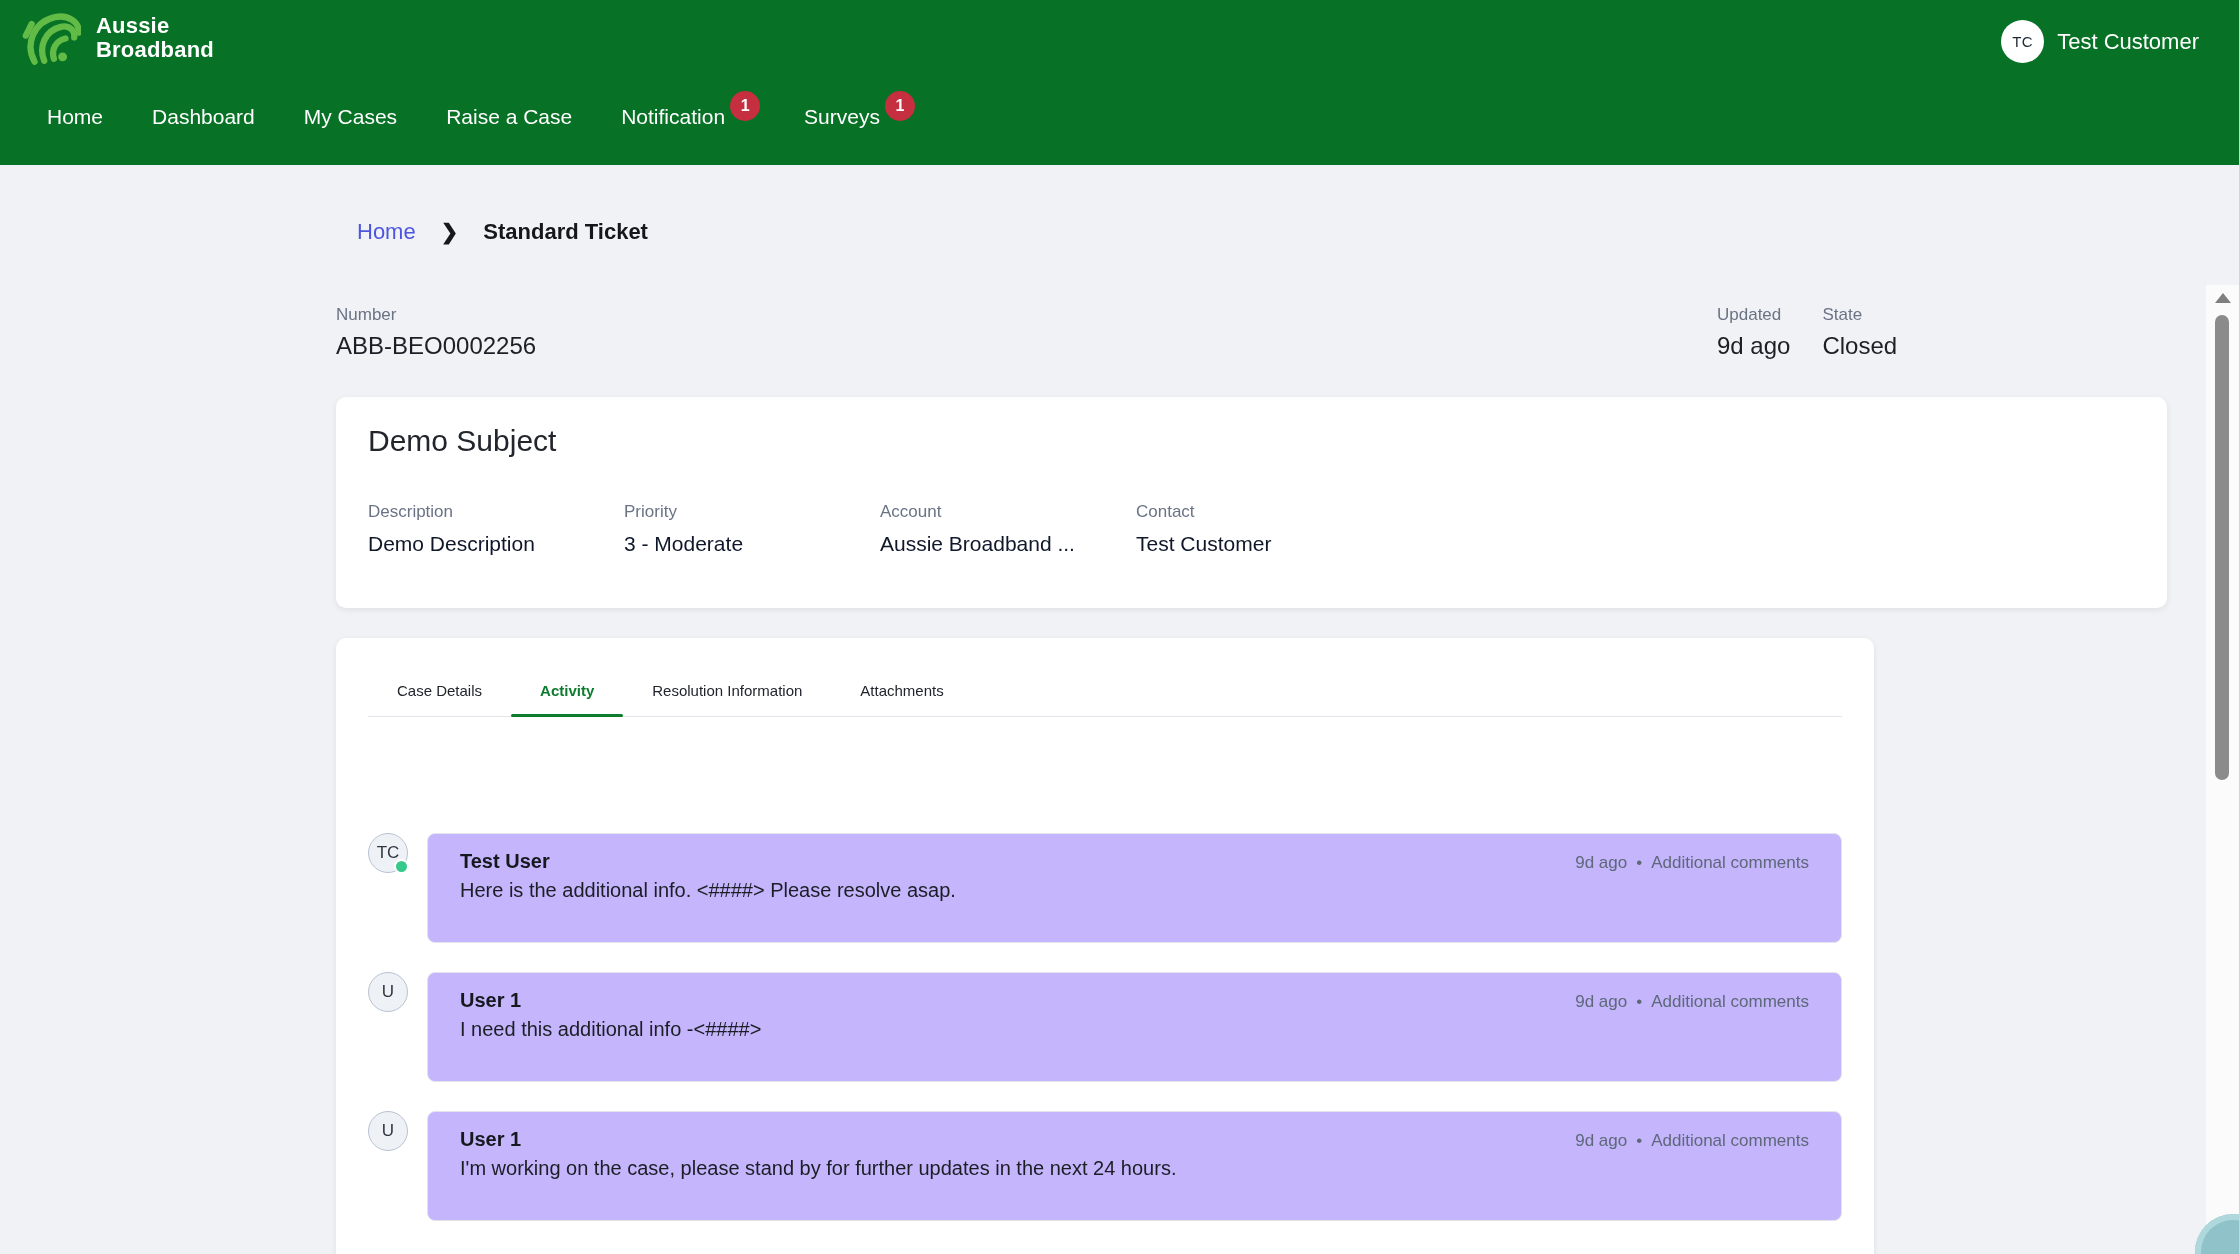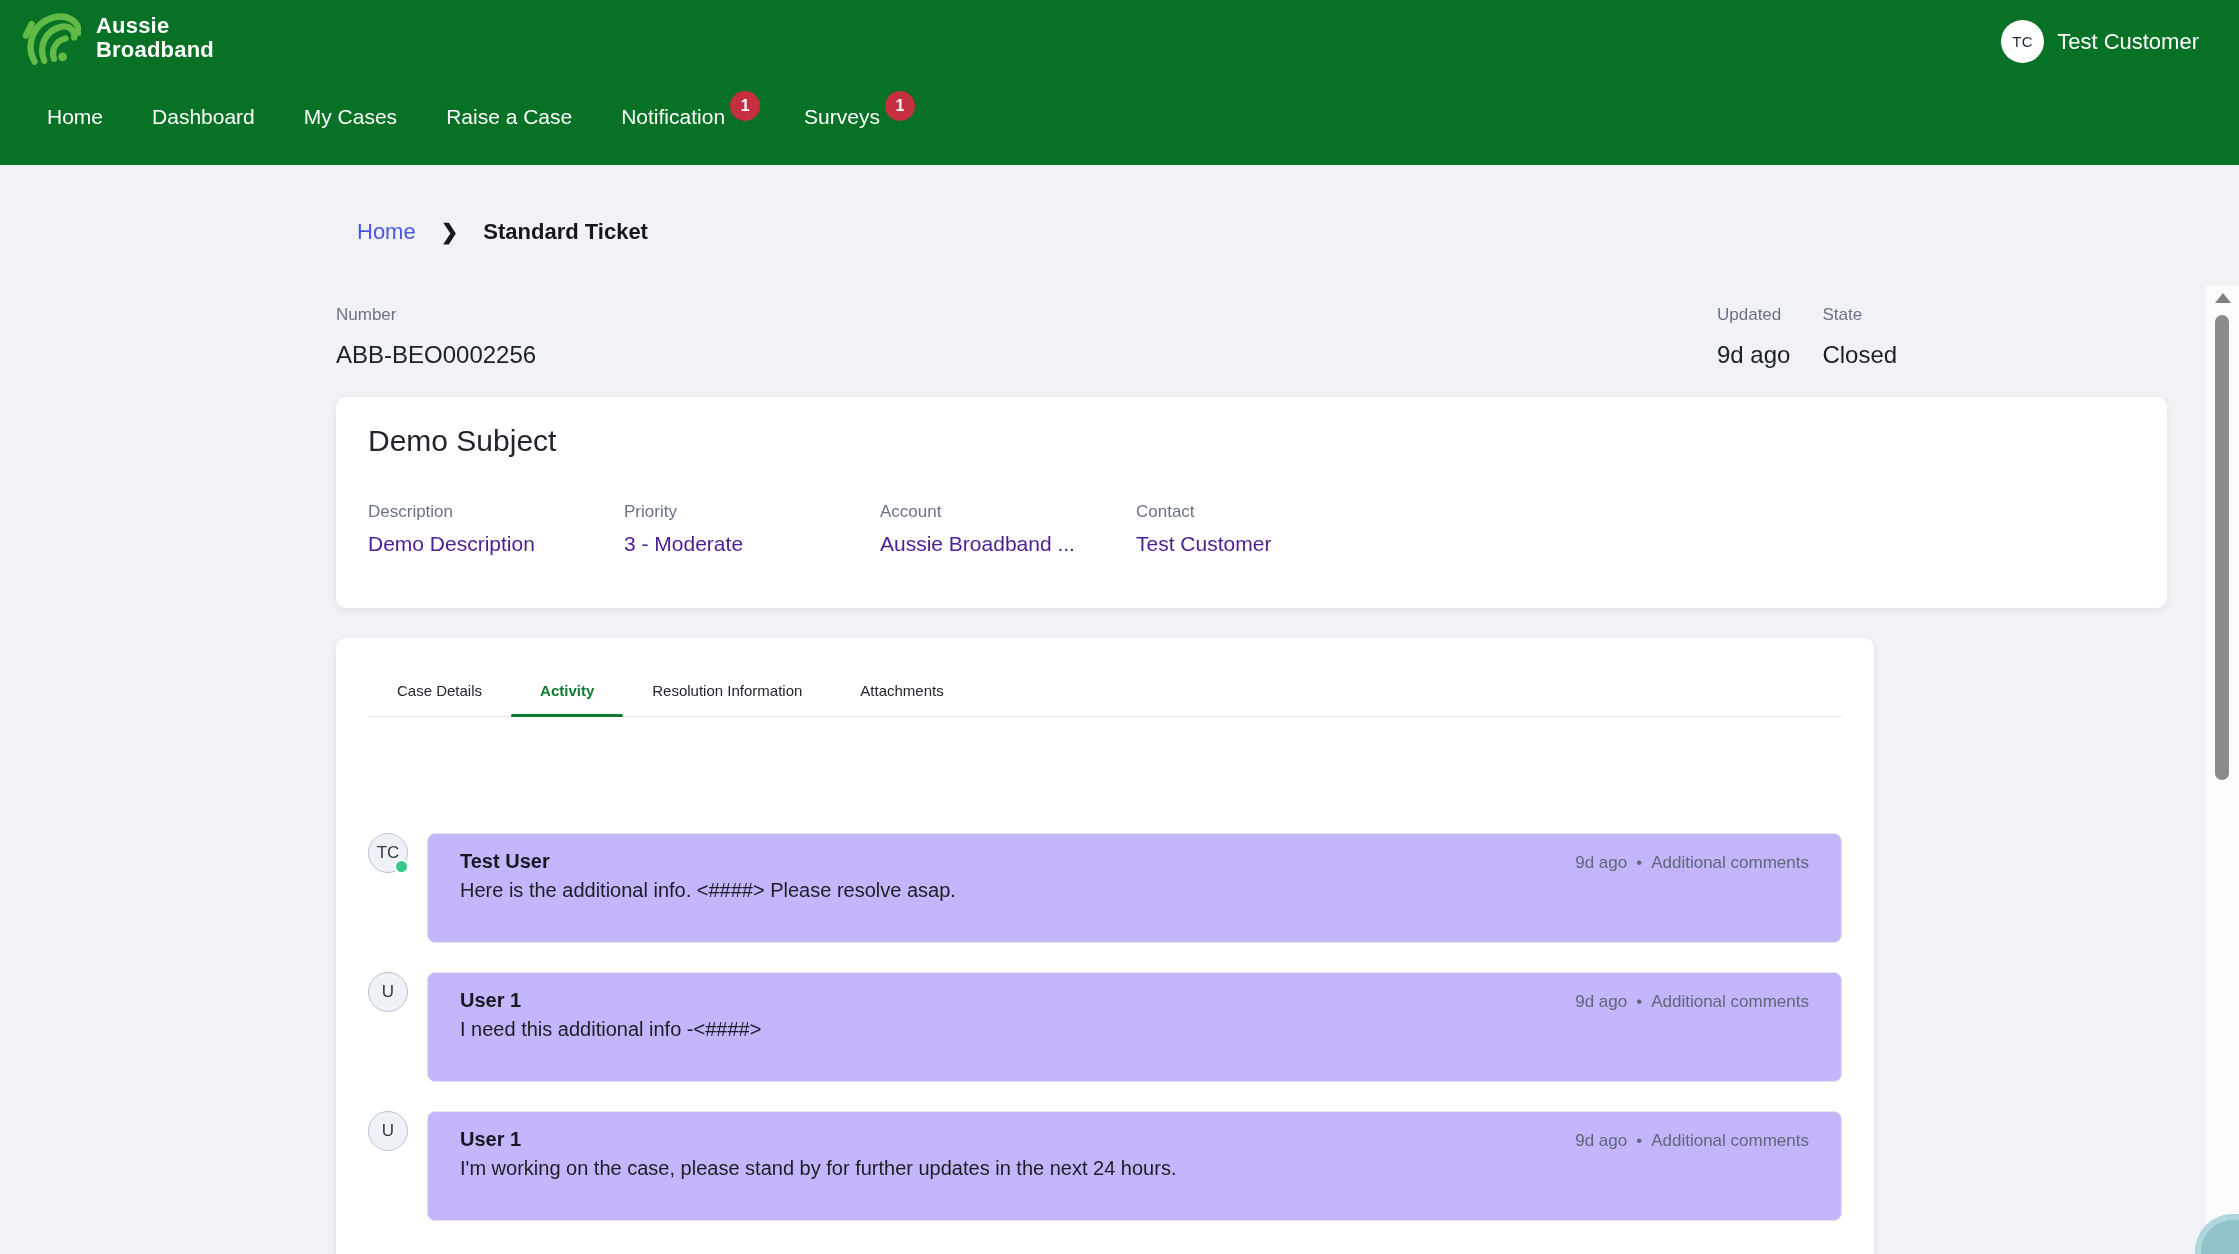--- a/index.html
+++ b/index.html
@@ -37,34 +37,34 @@
   
   .breadcrumb { position:absolute; left:357px; top:219px; display:flex; align-items:center; gap:25px; font-size:22px; }
   .crumb-home { color:#4d55e1; cursor:pointer; }
   .crumb-sep  { color:#17181d; font-weight:700; font-size:21px; }
   .crumb-current { color:#15171c; font-weight:700; }
 
   
   .ticket-meta-left { position:absolute; left:336px; top:305px; }
   .ticket-meta-right { position:absolute; left:1717px; top:305px; display:flex; gap:32px; }
   .meta-label { font-size:17px; color:#6a7386; }
-  .meta-value { font-size:24px; color:#1b1f26; margin-top:16px; }
+  .meta-value { font-size:24px; color:#1b1f26; margin-top:7px; }
   .meta-value.bold { font-weight:400; }
 
   
   .case-card {
     position:absolute; left:336px; top:397px; width:1831px; height:211px;
     background:#ffffff; border-radius:10px; box-shadow:0 2px 6px rgba(25,30,48,.08);
     padding:27px 32px;
   }
   .case-title { font-size:30px; font-weight:400; color:#22252c; }
   .case-fields { display:flex; margin-top:44px; }
   .case-field { width:256px; }
   .field-label { font-size:17px; color:#6a7386; }
-  .field-value { font-size:21px; color:#4c1d95; margin-top:10px; }
+  .field-value { font-size:21px; color:#0f172a; margin-top:10px; }
 
   
   .tabs-card {
     position:absolute; left:336px; top:638px; width:1538px; height:720px;
     background:#ffffff; border-radius:10px 10px 0 0; box-shadow:0 2px 6px rgba(25,30,48,.08);
   }
   .tabbar { margin:0 32px; padding-top:44px; display:flex; border-bottom:1px solid #e3e5ea; }
   .tab {
     position:relative; padding:0 29px 17px; font-size:15px; color:#22252c; cursor:pointer;
     white-space:nowrap;

